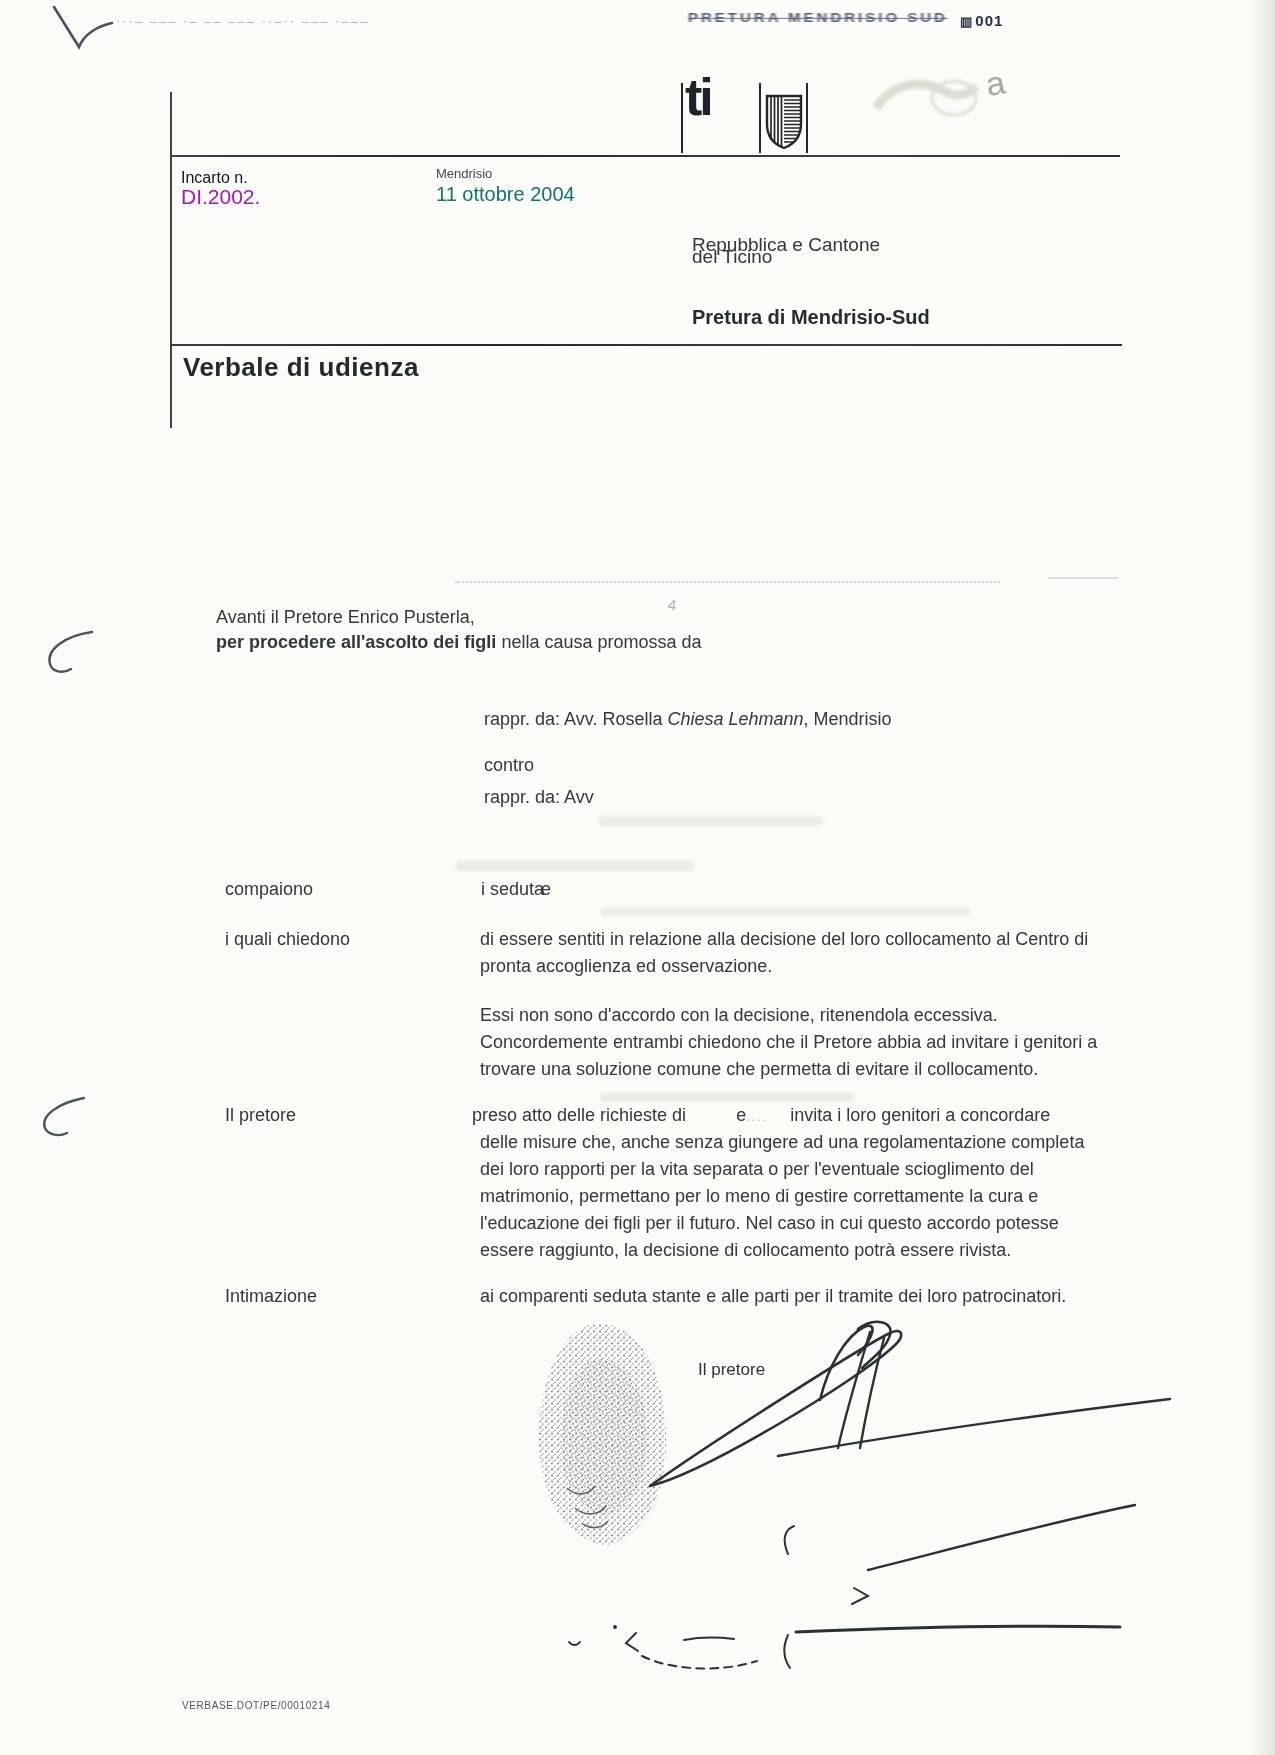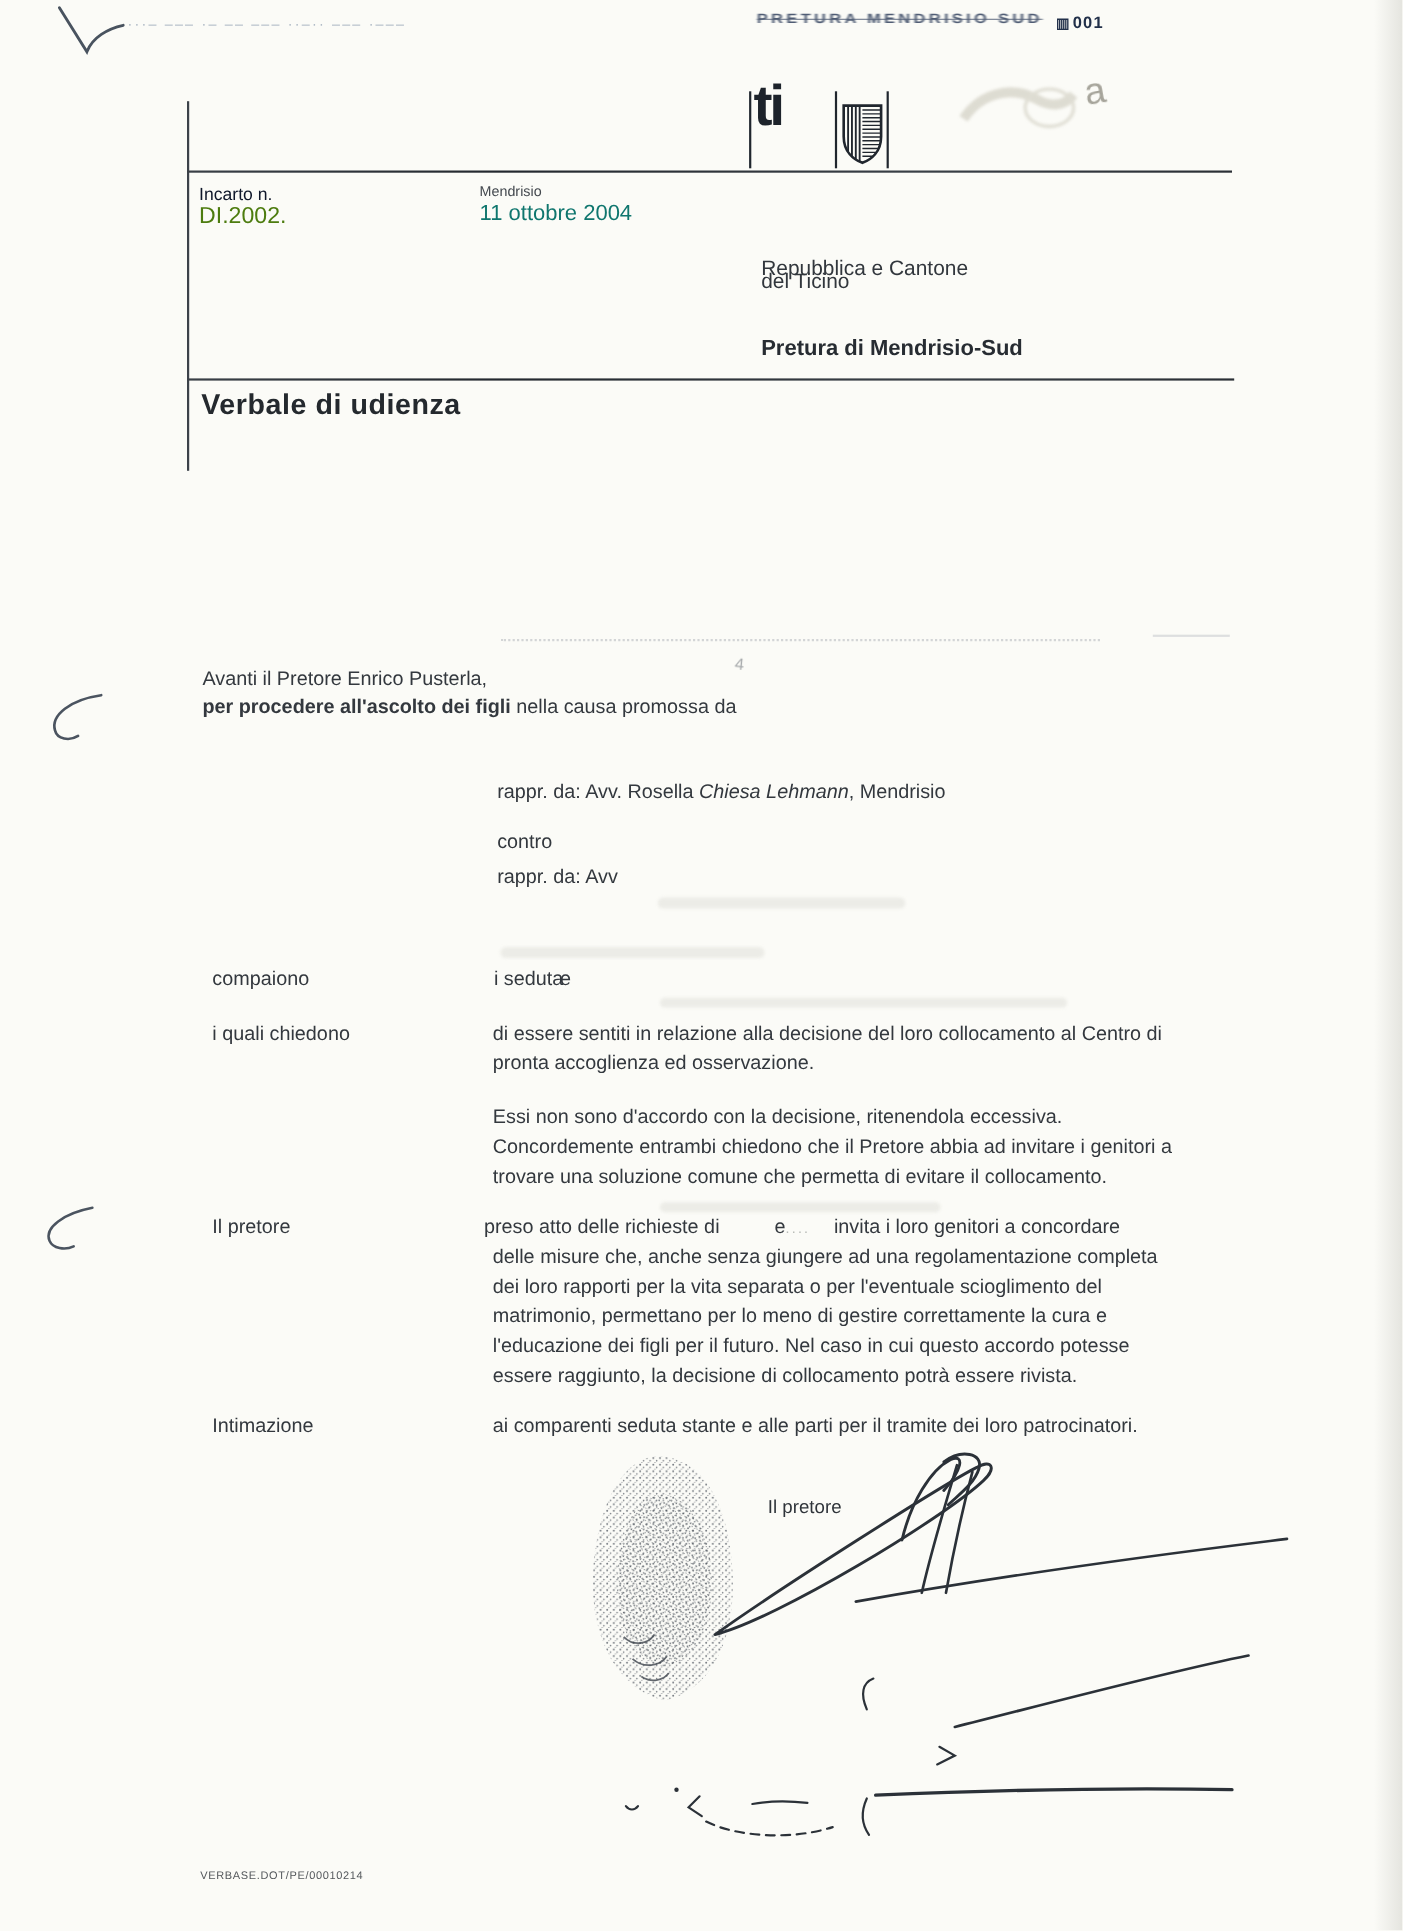--- a/index.html
+++ b/index.html
@@ -5,21 +5,21 @@
   * { box-sizing: border-box; margin: 0; padding: 0; }
   html,body { width:1275px; height:1755px; }
   body {
     position: relative;
     background: #fbfbf7;
     font-family: "Liberation Sans", sans-serif;
     color: #32373d;
     overflow: hidden;
   }
   .abs { position: absolute; }
-  .bt { font-size: 18px; line-height: 27px; color: #33383e; }
+  .bt { font-size: 18px; line-height: 27px; color: #33383e; margin-left: 32px; }
   .b { font-weight: 700; }
   .i { font-style: italic; }
 
   
   #fax-left  { left:116px; top:14px; font-size:13px; letter-spacing:2px; color:#98a6b7; filter:blur(.4px); transform:scaleY(.8); }
   #fax-center{ left:688px; top:9px; font-size:15px; font-weight:700; letter-spacing:3px; color:#2a3a58;
                filter:blur(.8px); transform:scaleY(.82); opacity:.82; text-decoration:line-through; }
   #fax-right { left:960px; top:12px; font-size:15px; font-weight:700; color:#22304a; letter-spacing:1px; filter:blur(.3px); }
   #fax-right .glyph { font-size:13px; margin-right:2px; }
 
@@ -33,21 +33,21 @@
   #shield-svg { left:764px; top:94px; }
   #stamp-a { left:868px; top:62px; width:170px; height:76px; }
   #stamp-a svg { filter: blur(1.6px); opacity:.55; }
   #stamp-letter { position:absolute; left:118px; top:2px; font-size:34px; color:#98968b; transform:rotate(-10deg); opacity:.85; filter:blur(.4px); }
 
   .hrule { height:2px; background:linear-gradient(to right,#3a4047,#23282e 30%,#3a4047 70%,#2a2f35); }
   #rule1 { left:170px; top:155px; width:950px; }
   #rule2 { left:170px; top:344px; width:952px; }
 
   #incarto-label { left:181px; top:169px; font-size:16px; color:#0f172a; }
-  #incarto-num   { left:181px; top:185px; font-size:21px; color:#4d7c0f; }
+  #incarto-num   { left:181px; top:185px; font-size:21px; color:#a21caf; }
   #place { left:436px; top:166px; font-size:13px; color:#43484e; }
   #date  { left:436px; top:183px; font-size:20px; color:#0f766e; }
   #canton1 { left:692px; top:234px; font-size:19px; }
   #canton2 { left:692px; top:246px; font-size:19px; }
   #court   { left:692px; top:306px; font-size:20px; font-weight:700; color:#272c32; }
 
   #title { left:183px; top:352px; font-size:26px; font-weight:700; letter-spacing:.5px; color:#24292e; }
 
   
   #artifact1 { left:455px; top:581px; width:545px; border-top:2px dotted #c6c9cc; opacity:.75; }

